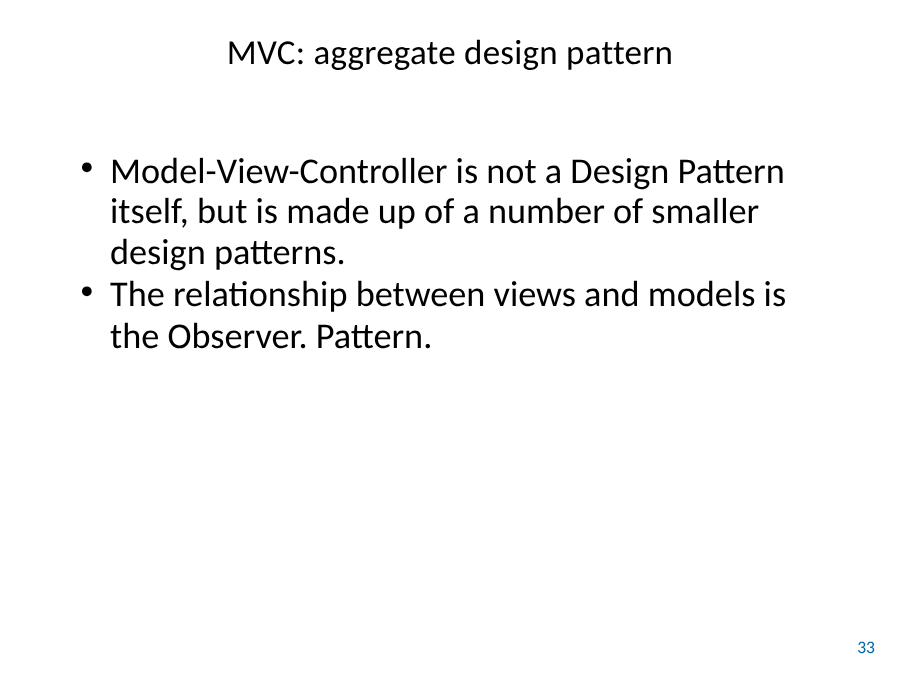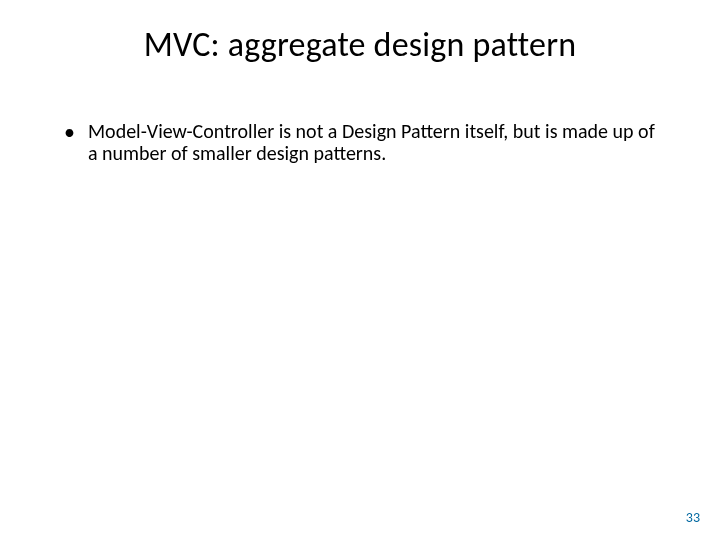--- a/index.html
+++ b/index.html
@@ -17,39 +17,39 @@
     width: 720px;
     height: 540px;
     box-sizing: border-box;
   }
   .title {
     position: absolute;
     top: 24px;
     left: 0;
     right: 0;
     text-align: center;
-    font-size: 34px;
+    font-size: 28px;
     font-weight: 400;
     letter-spacing: 0.2px;
   }
   .body {
     position: absolute;
     top: 120px;
     left: 60px;
     right: 56px;
   }
   ul.bullets {
     list-style: none;
     margin: 0;
     padding: 0;
   }
   ul.bullets > li {
     position: relative;
     padding-left: 28px;
-    font-size: 20px;
+    font-size: 29px;
     line-height: 1.12;
     margin: 0 0 2px 0;
     font-weight: 400;
   }
   ul.bullets > li::before {
     content: "•";
     position: absolute;
     left: 4px;
     top: 0;
     font-size: 22px;
@@ -65,17 +65,18 @@
 </style>
 </head>
 <body>
 
 <div class="slide">
   <div class="title">MVC: aggregate design pattern</div>
 
   <div class="body">
     <ul class="bullets">
       <li>Model-View-Controller is not a Design Pattern itself, but is made up of a number of smaller design patterns.</li>
+      <li>The relationship between views and models is the Observer. Pattern.</li>
     </ul>
   </div>
 
   <div class="page-num">33</div>
 </div>
 
 </body></html>

